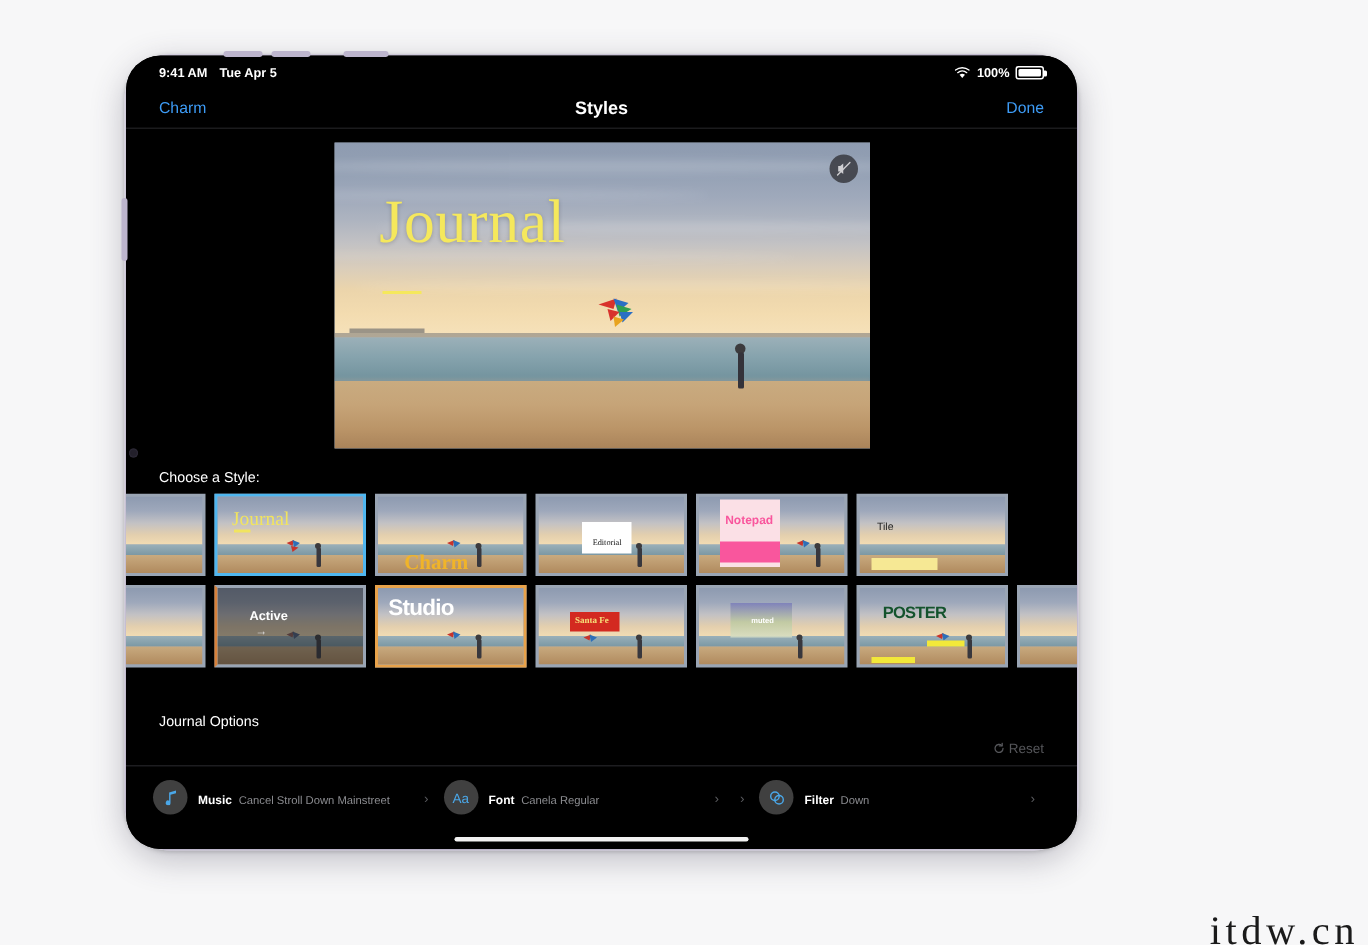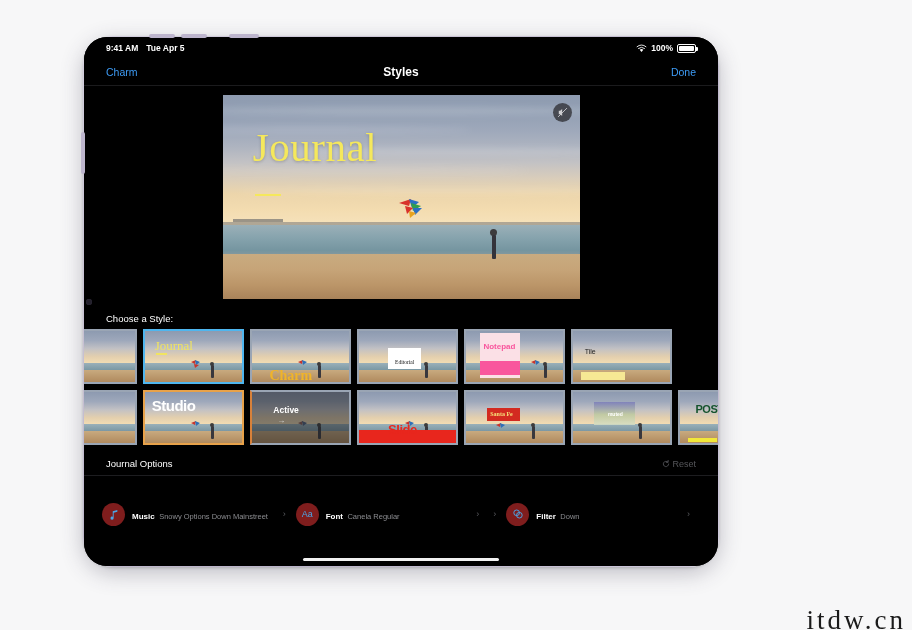--- a/index.html
+++ b/index.html
@@ -427,41 +427,42 @@
     justify-content: space-between;
     padding: 7px 22px 6px 22px;
     border-bottom: 1px solid #1d1d20;
   }
   .options-title { font-size: 9.5px; font-weight: normal; color: #fff; }
   .reset-btn {
     font-size: 9px;
     color: #55565a;
     display: flex; align-items: center; gap: 2px;
     cursor: pointer;
+    margin-top: 36px;
   }
 
   .options-row {
     flex: 1;
     display: flex;
     align-items: center;
     padding: 0 18px;
   }
   .opt {
     flex: 1;
     display: flex;
     align-items: center;
     gap: 7px;
     cursor: pointer;
     min-width: 0;
   }
   .opt-icon {
     flex: none;
     width: 23px; height: 23px;
     border-radius: 50%;
-    background: #7f1d1d;
+    background: #404040;
     display: flex; align-items: center; justify-content: center;
     color: #4aa7e8;
     font-size: 9px;
     font-weight: normal;
   }
   .opt-text { min-width: 0; }
   .opt-title { font-size: 8px; font-weight: bold; color: #fff; line-height: 1.25; }
   .opt-value {
     font-size: 7.5px; color: #8b8c90; line-height: 1.3;
     white-space: nowrap; overflow: hidden; text-overflow: ellipsis;
@@ -645,58 +646,46 @@
           </div>
 
           <div class="thumb-row">
 
             <div class="thumb">
               <div class="t-sky"></div>
                 <div class="t-sea"></div>
                 <div class="t-sand"></div>
             </div>
 
-            <div class="thumb sel-orange">
-              <div class="t-sky"></div>
-                <div class="t-sea"></div>
-                <div class="t-sand"></div>
-              <svg class="t-kite" viewBox="0 0 12 9">
-                  <path d="M1 3 L6 1 L5 5 Z" fill="#c8342c"></path>
-                  <path d="M5 1 L10 3 L6 6 Z" fill="#2e6fb8"></path>
-                </svg>
-              <span class="t-person"></span>
-              <span class="t-label st-studio">Studio</span>
-            </div>
-
             <div class="thumb edge-orange">
               <div class="t-sky"></div>
                 <div class="t-sea"></div>
                 <div class="t-sand"></div>
               <div class="st-active-overlay"></div>
               <svg class="t-kite" viewBox="0 0 12 9">
                   <path d="M1 3 L6 1 L5 5 Z" fill="#8e5a55"></path>
                   <path d="M5 1 L10 3 L6 6 Z" fill="#4b5e80"></path>
                 </svg>
               <span class="t-person"></span>
               <span class="t-label st-active">Active</span>
               <span class="st-active-arrow">→</span>
             </div>
 
-            <div class="thumb">
+            <div class="thumb sel-orange">
               <div class="t-sky"></div>
                 <div class="t-sea"></div>
                 <div class="t-sand"></div>
               <svg class="t-kite" viewBox="0 0 12 9">
                   <path d="M1 3 L6 1 L5 5 Z" fill="#c8342c"></path>
                   <path d="M5 1 L10 3 L6 6 Z" fill="#2e6fb8"></path>
                 </svg>
               <span class="t-person"></span>
-              <span class="st-slide-band"></span>
-              <span class="t-label st-slide">Slide</span>
-            </div>
+              <span class="t-label st-studio">Studio</span>
+            </div>
+
 
             <div class="thumb">
               <div class="t-sky"></div>
                 <div class="t-sea"></div>
                 <div class="t-sand"></div>
               <svg class="t-kite" style="left:30%;top:58%;" viewBox="0 0 12 9">
                   <path d="M1 3 L6 1 L5 5 Z" fill="#c8342c"></path>
                   <path d="M5 1 L10 3 L6 6 Z" fill="#2e6fb8"></path>
                 </svg>
               <span class="t-person"></span>
@@ -750,21 +739,21 @@
         <div class="options-row">
 
           <div class="opt">
             <span class="opt-icon">
               <svg width="10" height="11" viewBox="0 0 12 13">
                 <path d="M10 1 L4.5 2.6 V9.2 a1.9 1.9 0 1 0 1.1 1.6 V4.5 L10 3.2 Z" fill="#4aa7e8"></path>
               </svg>
             </span>
             <span class="opt-text">
               <span class="opt-title">Music</span>
-              <span class="opt-value">Snowy Options Down Mainstreet</span>
+              <span class="opt-value">Cancel Stroll Down Mainstreet</span>
             </span>
           </div>
           <span class="chevron">›</span>
 
           <div class="opt">
             <span class="opt-icon">Aa</span>
             <span class="opt-text">
               <span class="opt-title">Font</span>
               <span class="opt-value">Canela Regular</span>
             </span>

